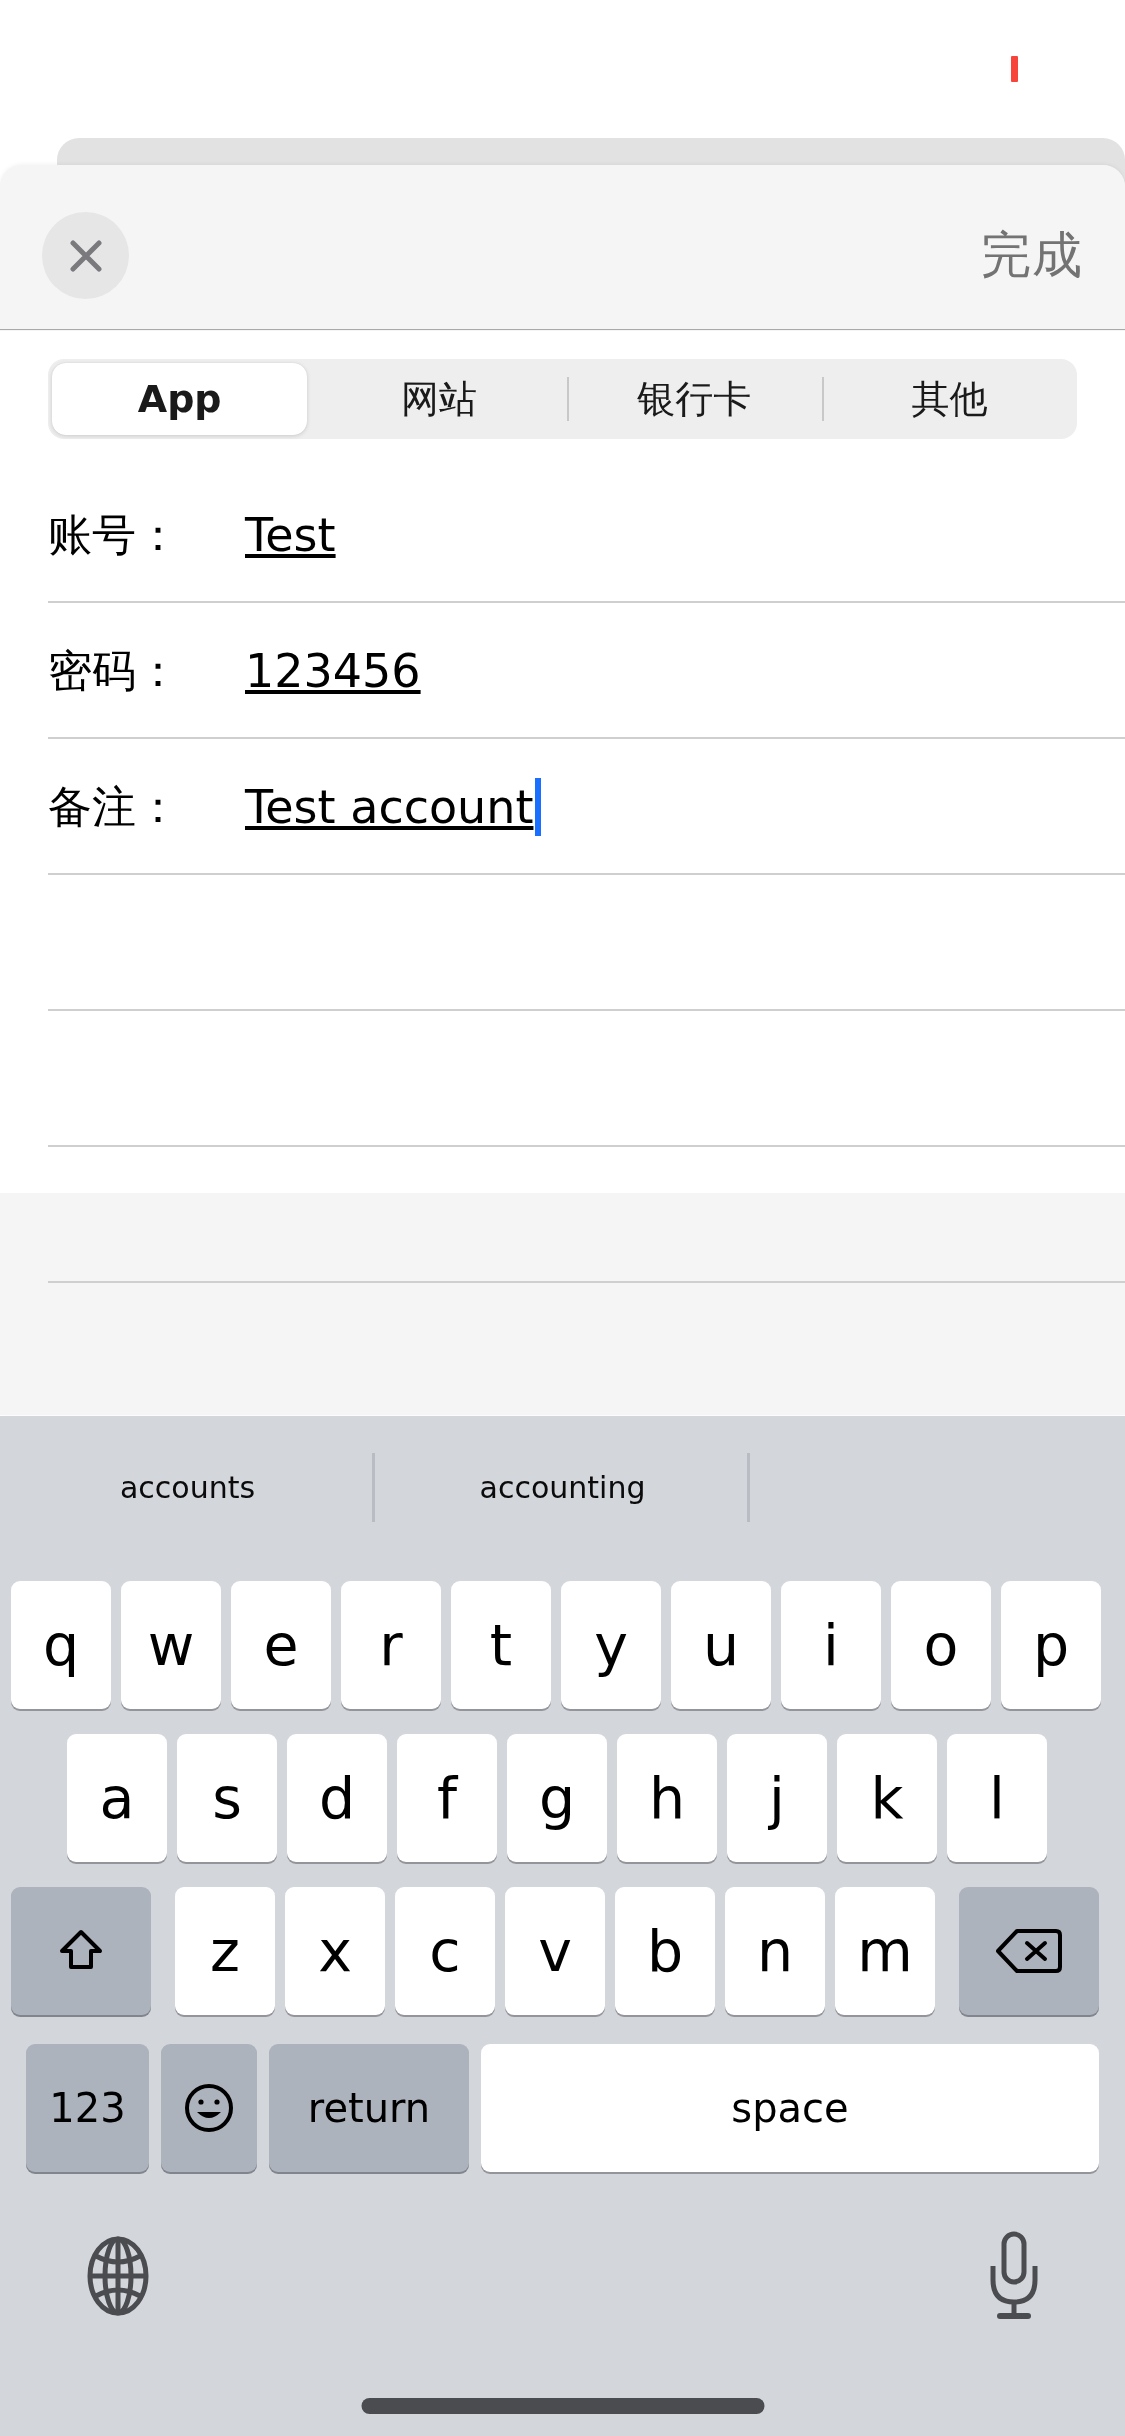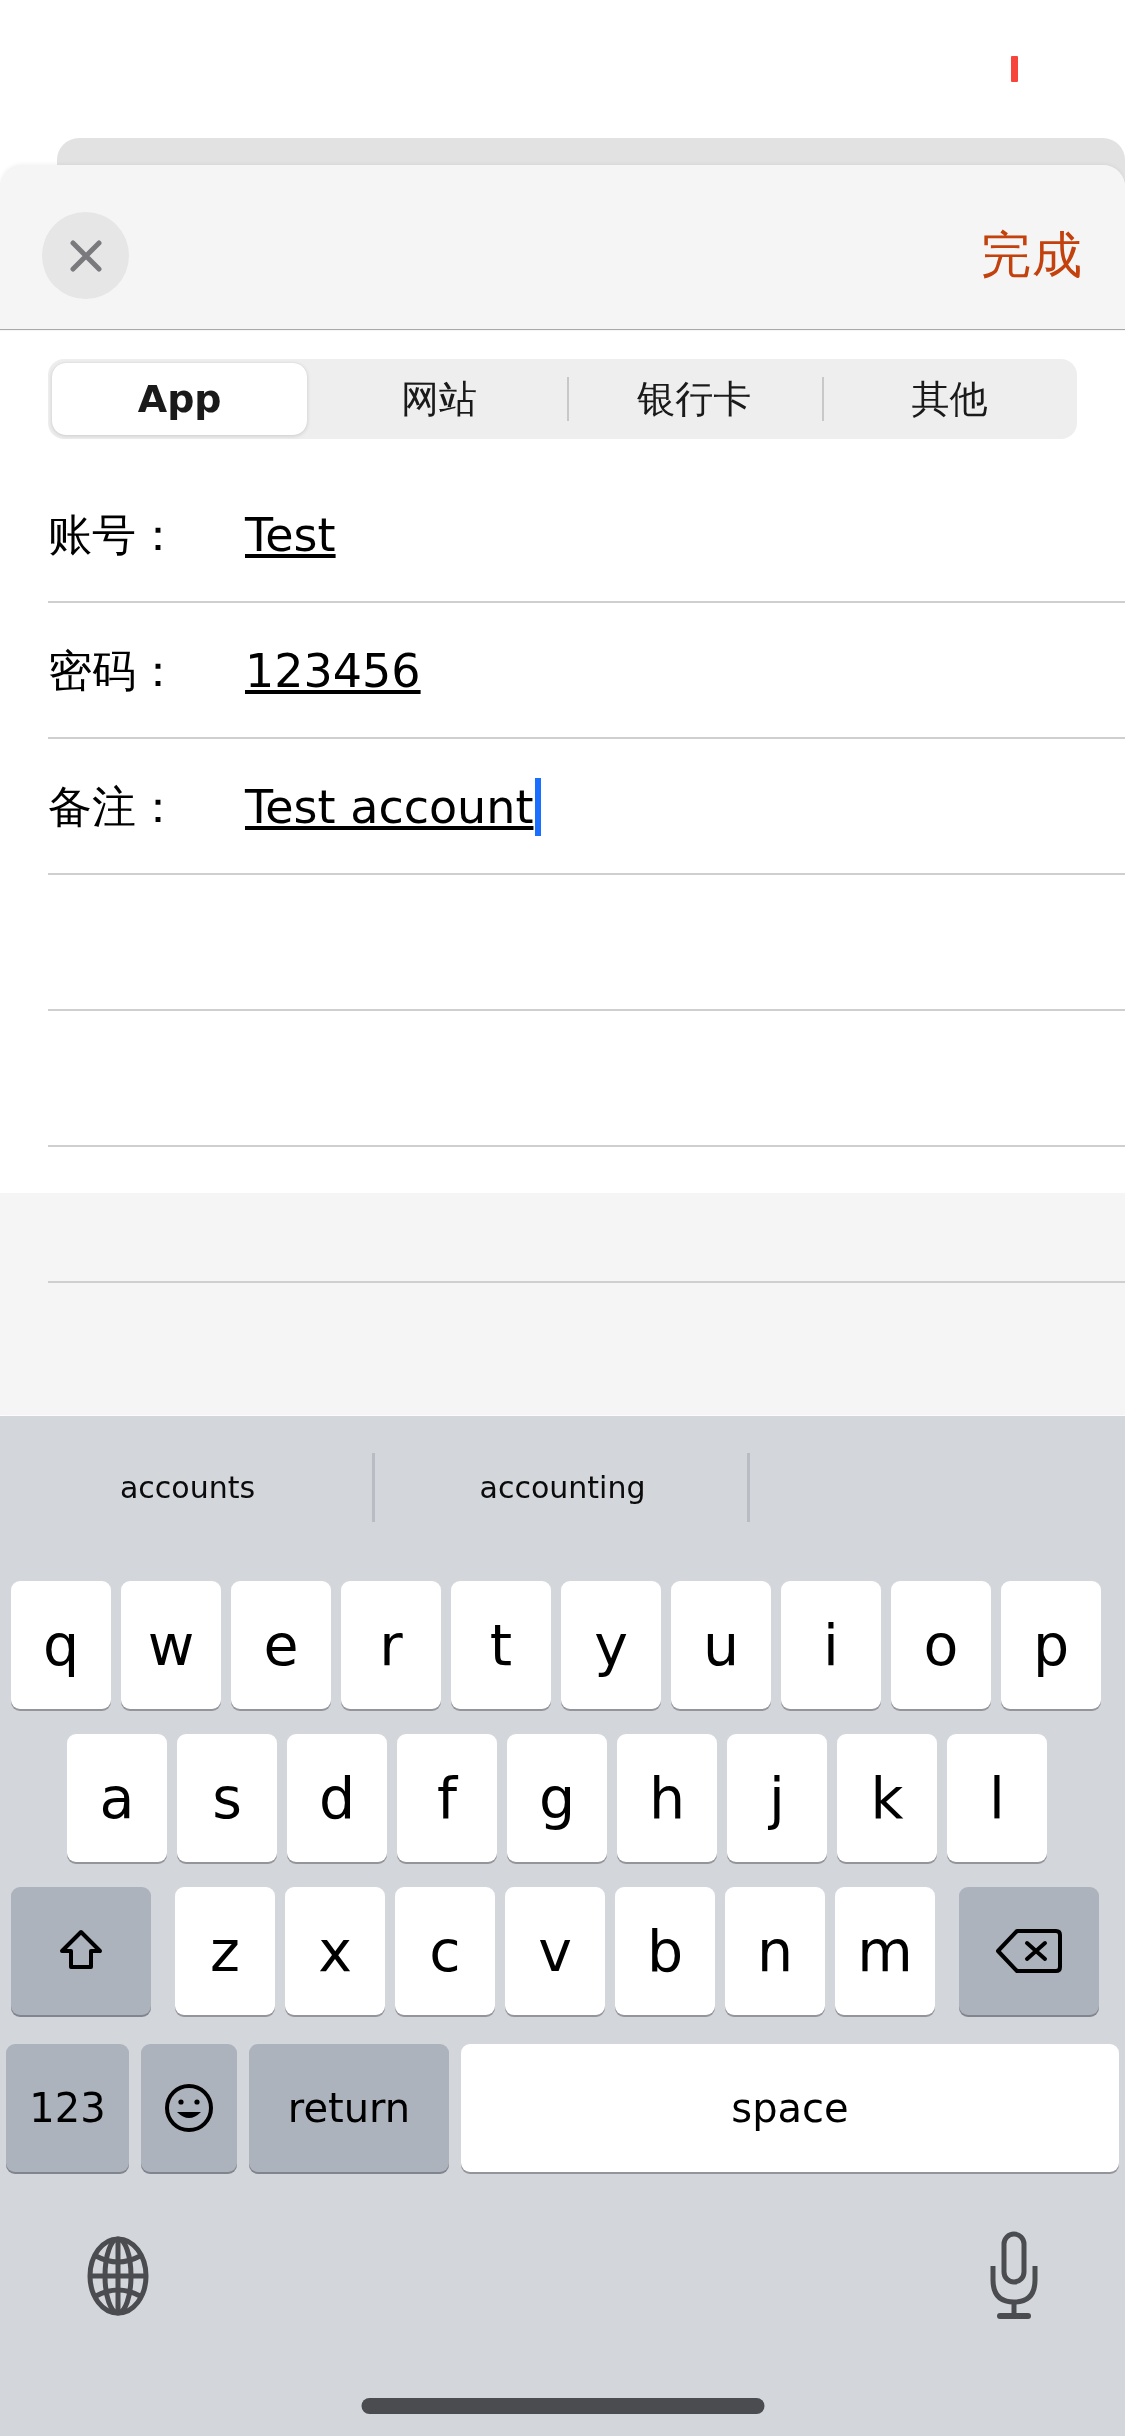--- a/index.html
+++ b/index.html
@@ -34,21 +34,21 @@
   }
   .close-btn {
     position:absolute; left:42px; top:212px; width:87px; height:87px;
     border-radius:50%; background:#e6e6e6;
     display:flex; align-items:center; justify-content:center;
   }
   .close-btn svg { width:42px; height:42px; display:block; }
   .done-btn {
     position:absolute; right:42px; top:212px; height:87px;
     display:flex; align-items:center;
-    font-size:50px; color:#c2410c; letter-spacing:1px;
+    font-size:50px; color:#737373; letter-spacing:1px;
     font-family:"DejaVu Sans","Liberation Sans",sans-serif;
   }
 
   
   .content {
     position:absolute; left:0; top:331px; width:1125px; height:862px;
     background:#ffffff;
   }
 
   
@@ -133,21 +133,21 @@
   .key svg { display:block; }
 
   .row1 { top:165px; padding:0 6px; }
   .row1 .key { width:100px; height:128px; margin:0 5px; }
   .row2 { top:318px; padding:0 62px; }
   .row2 .key { width:100px; height:128px; margin:0 5px; }
   .row3 { top:471px; padding:0 6px; }
   .row3 .key { width:100px; height:128px; margin:0 5px; }
   .row3 .wide { width:140px; }
   .row3 .spacerL { width:14px; }
-  .row4 { top:628px; padding:0 0; }
+  .row4 { top:628px; padding:0 20px; }
   .row4 .key { height:128px; margin:0 6px; }
   .k123 { width:123px; }
   .kemoji { width:96px; }
   .kspace { flex:1; }
   .kreturn { width:200px; }
 
   .bottombar {
     position:absolute; left:0; top:790px; width:1125px; height:140px;
     display:flex; align-items:center; justify-content:space-between;
     padding:0 80px;

